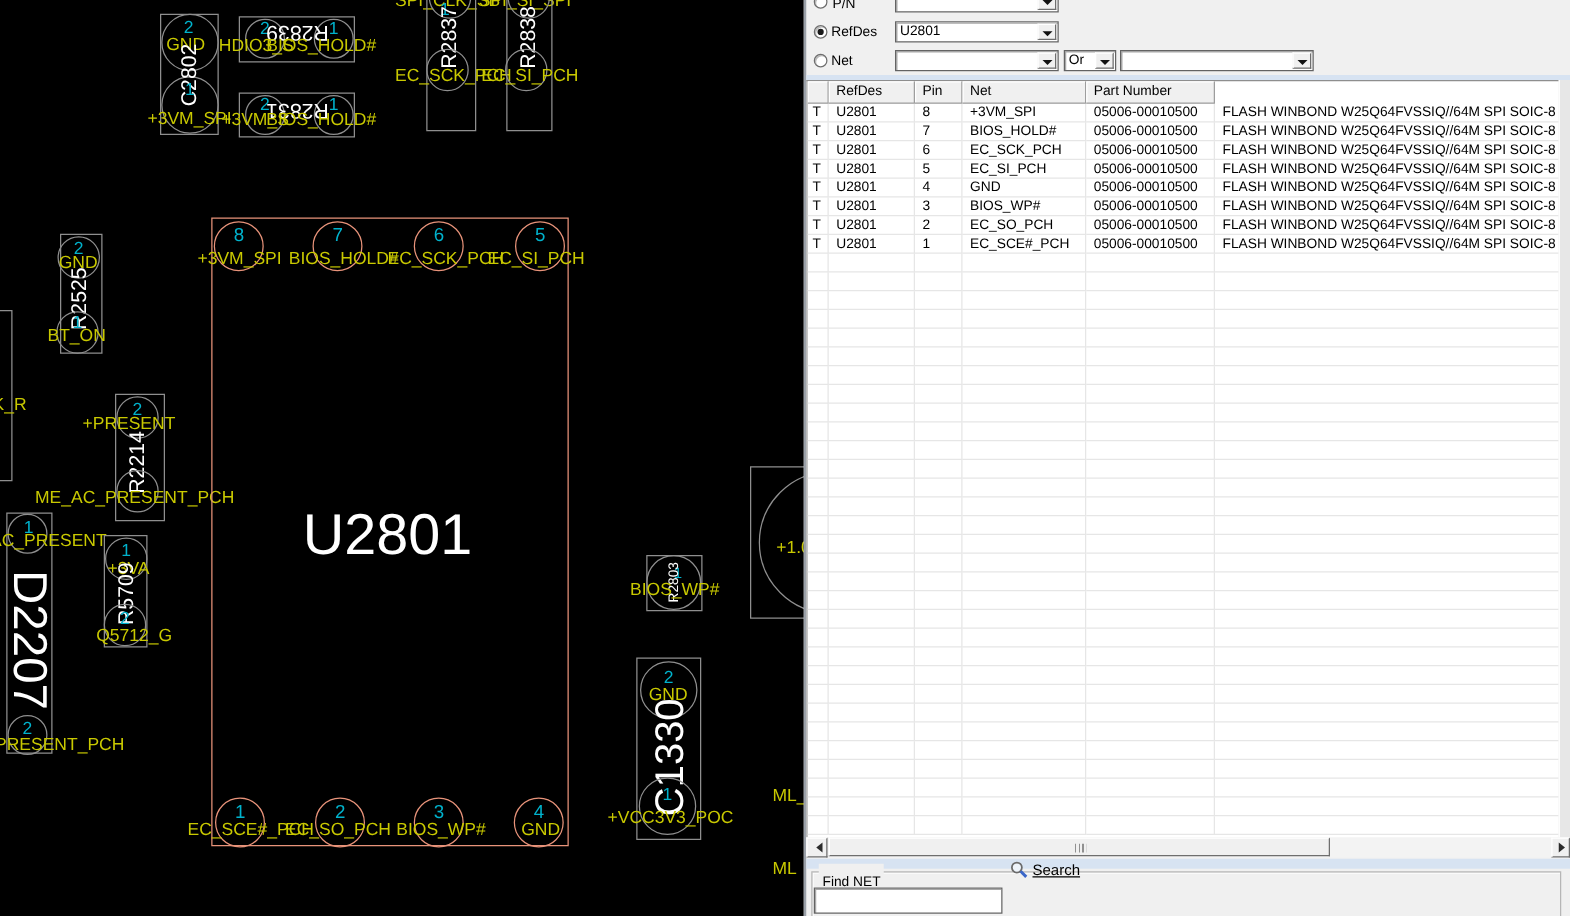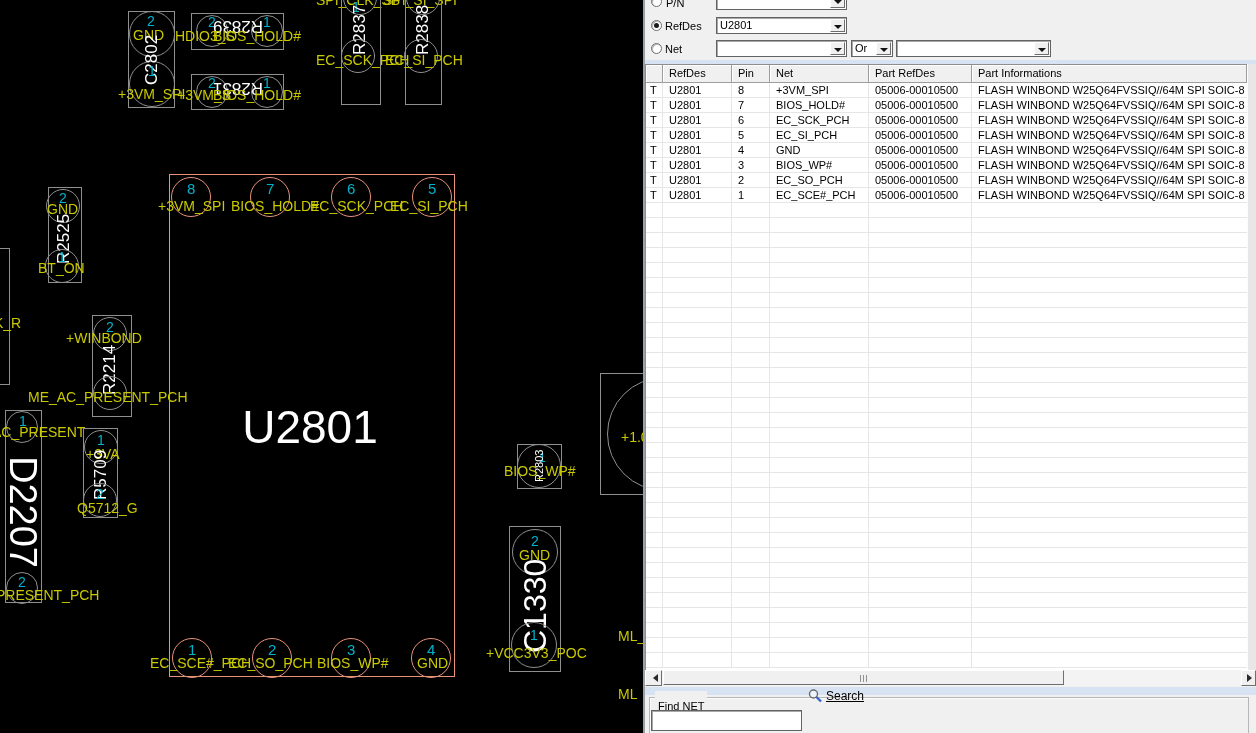--- a/index.html
+++ b/index.html
@@ -147,21 +147,21 @@
 
   <div>
     <div class="outline" style="left:-22px; top:248px; width:32px; height:137px;"></div>
     <span class="lbl" style="left:-6px; top:316px;">K_R</span>
   </div>
 
   <div>
     <div class="outline" style="left:92px; top:315px; width:40px; height:102px;"></div>
     <div class="outline circle" style="left:93px; top:317px; width:34px; height:34px;"></div>
     <span class="pnum" style="left:106px; top:320px;">2</span>
-    <span class="lbl" style="left:66px; top:331px;">+WINBOND</span>
+    <span class="lbl" style="left:66px; top:331px;">+PRESENT</span>
     <span class="ref vtext flip ref17" style="left:101px; top:330px; height:80px;">R2214</span>
     <div class="outline circle" style="left:93px; top:376px; width:34px; height:34px;"></div>
     <span class="lbl" style="left:28px; top:390px;">ME_AC_PRESENT_PCH</span>
   </div>
 
   <div>
     <div class="outline" style="left:5px; top:410px; width:37px; height:193px;"></div>
     <div class="outline circle" style="left:6px; top:411px; width:32px; height:32px;"></div>
     <span class="pnum" style="left:19px; top:414px;">1</span>
     <span class="lbl" style="left:-8px; top:425px;">AC_PRESENT</span>
@@ -286,22 +286,21 @@
   </div>
 
   <div class="strip" style="left:0; top:60px; width:613px; height:4px;"></div>
 
   <div class="tablewrap">
     <div class="trow thead">
       <div class="tcell c0"></div>
       <div class="tcell c1">RefDes</div>
       <div class="tcell c2">Pin</div>
       <div class="tcell c3">Net</div>
-      <div class="tcell c4">Part RefDes</div>
-      <div class="tcell c5">Part Informations</div>
+      <div class="tcell c4">Part Number</div>
     </div>
 
     <div class="trow">
       <div class="tcell c0">T</div>
       <div class="tcell c1">U2801</div>
       <div class="tcell c2">8</div>
       <div class="tcell c3">+3VM_SPI</div>
       <div class="tcell c4">05006-00010500</div>
       <div class="tcell c5">FLASH WINBOND W25Q64FVSSIQ//64M SPI SOIC-8</div>
     </div>

